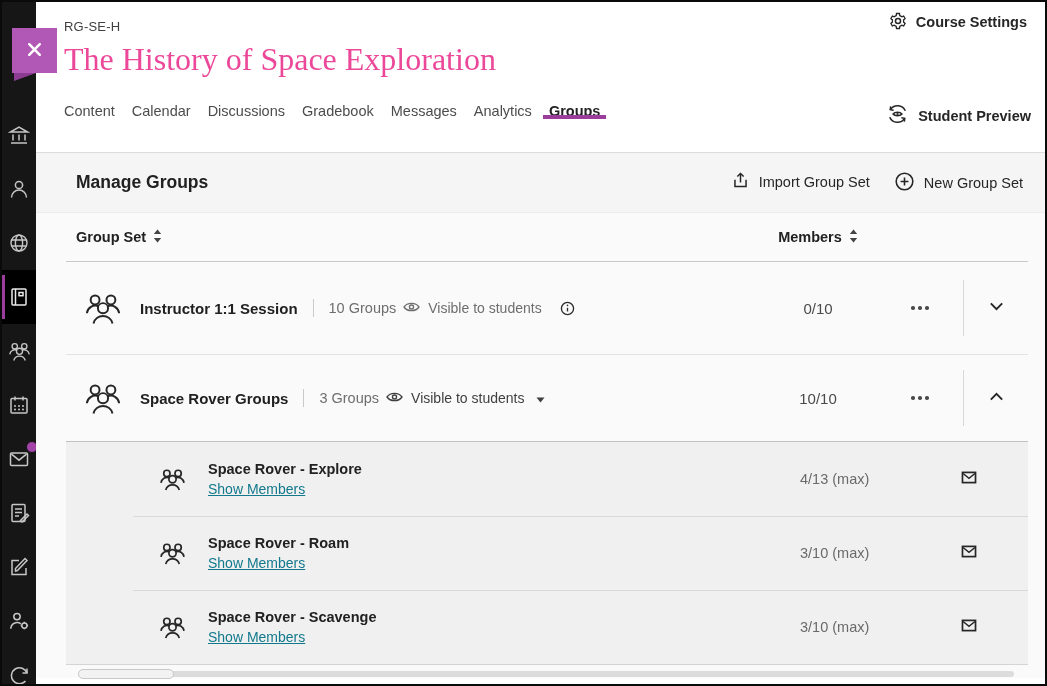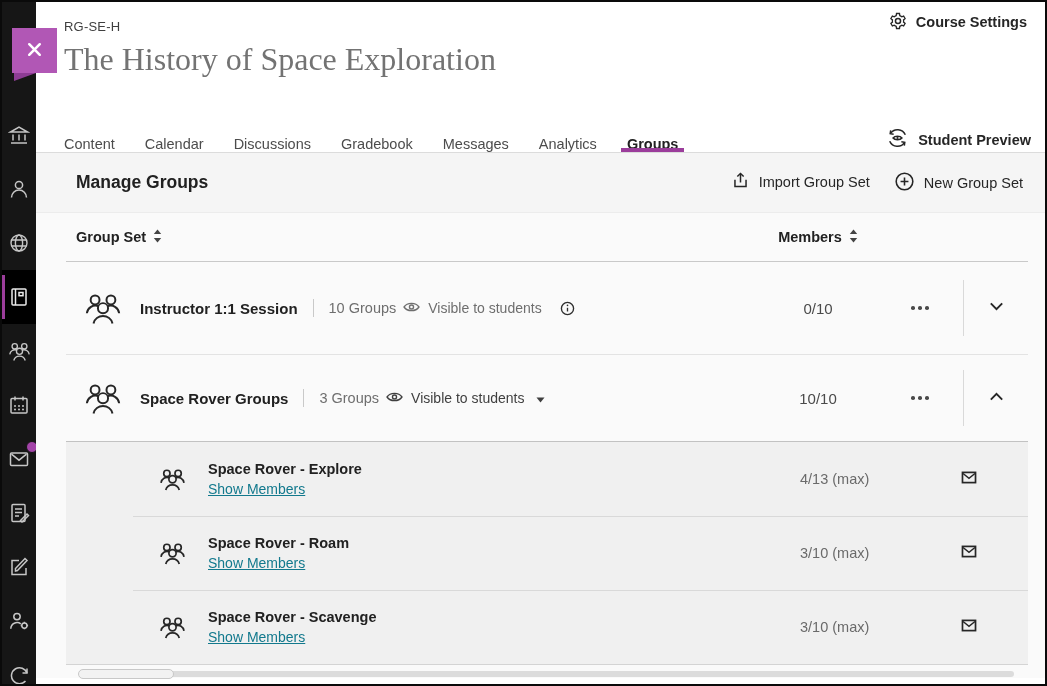--- a/index.html
+++ b/index.html
@@ -22,26 +22,26 @@
     background:#a344a8; border:1px solid #161616; }
   
   .close-btn{ position:absolute; left:10px; top:26px; width:45px; height:45px; background:#b157b5;
     border:none; z-index:6; display:flex; align-items:center; justify-content:center; }
   .close-fold{ position:absolute; left:12px; top:71px; width:22px; height:8px; background:#8d3c94;
     clip-path:polygon(0 0,100% 0,0 100%); z-index:5; }
   
   .main{ flex:1; display:flex; flex-direction:column; overflow:hidden; background:#fafafa; }
   .course-header{ height:101px; background:#fff; display:flex; justify-content:space-between; padding:0 18px 0 28px; flex-shrink:0;}
   .course-code{ padding-top:17px; font-size:13px; color:#3f3f3f; letter-spacing:.2px; }
-  .course-title{ margin-top:7px; font-family:"Liberation Serif", serif; font-size:32px; font-weight:500; color:#737373; }
+  .course-title{ margin-top:7px; font-family:"Liberation Serif", serif; font-size:32px; font-weight:500; color:#ec4899; }
   .course-settings{ margin-top:7px; height:26px; display:flex; align-items:center; gap:9px;
     background:none; border:none; font-size:14.5px; font-weight:600; color:#262626; }
   
-  .tabbar{ height:50px; background:#fff; border-bottom:1px solid #dcdcdc; display:flex; align-items:flex-end;
-    padding:0 14px 0 22px; gap:18px; flex-shrink:0; }
+  .tabbar{ height:50px; background:#fff; border-bottom:1px solid #dcdcdc; display:flex; align-items:flex-start;
+    padding:0 14px 0 22px; gap:5px; flex-shrink:0; }
   .tab{ position:relative; display:flex; align-items:center; gap:8px; padding:0 6px;
     background:none; border:none; font-size:14.5px; color:#4c4c4c; white-space:nowrap; }
   .tab.active{ color:#212121; font-weight:600; }
   .tab.active::after{ content:''; position:absolute; left:0; right:0; bottom:0; height:4px; background:#9b3d9b; }
   .tab-badge{ width:21px; height:21px; border-radius:50%; border:1.4px solid #9b3d9b; color:#8b3a8e;
     font-size:12.5px; display:flex; align-items:center; justify-content:center; }
   .student-preview{ margin-left:auto; display:flex; align-items:center; gap:9px; background:none; border:none;
     font-size:14.5px; font-weight:600; color:#262626; white-space:nowrap; }
   
   .managebar{ height:60px; background:#f5f5f5; border-bottom:1px solid #ececec; display:flex;

